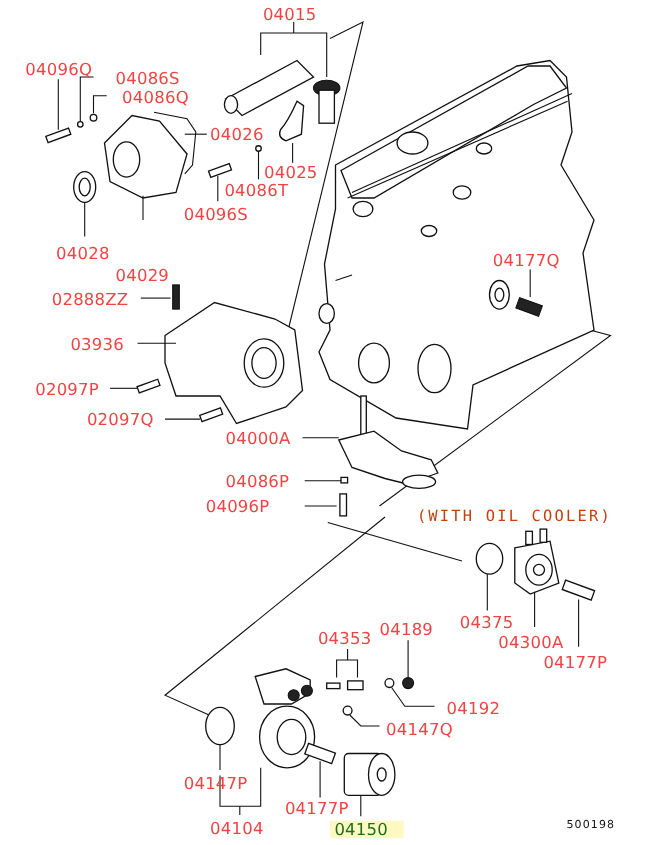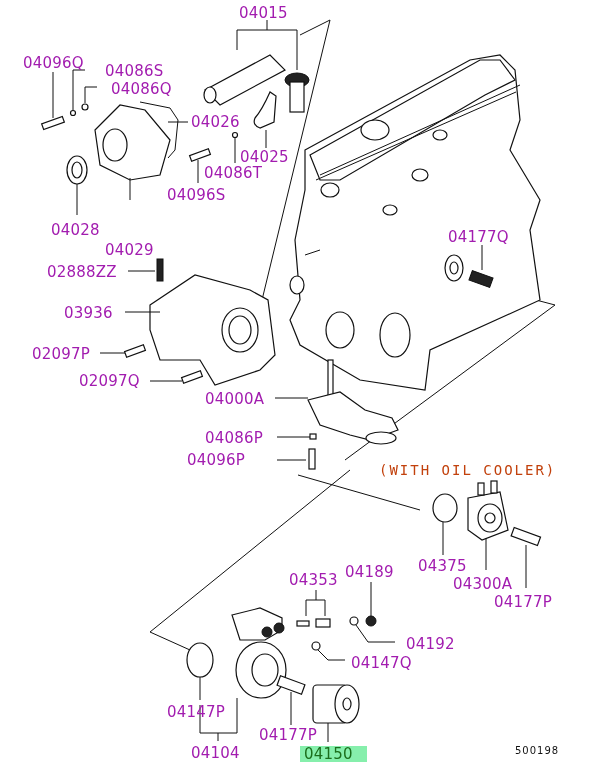--- a/index.html
+++ b/index.html
@@ -1,20 +1,20 @@
 <!DOCTYPE html>
 <html><head>
 <meta charset="utf-8">
 <style>
   html, body { margin: 0; padding: 0; background: #ffffff; }
   body { width: 609px; height: 768px; position: relative; overflow: hidden;
          font-family: "Liberation Sans", sans-serif; }
   #diagram { position: absolute; left: 0; top: 0; width: 609px; height: 768px; }
   .lbl { position: absolute; font-family: "DejaVu Sans", sans-serif; font-size: 15px;
-         color: #a21caf; line-height: 16px; white-space: nowrap; letter-spacing: 0.2px; }
+         color: #ef4444; line-height: 16px; white-space: nowrap; letter-spacing: 0.2px; }
   .lbl.hl { background: #9ef59a; color: #1b6e1b; padding: 0 14px 0 4px; }
   .note { position: absolute; font-family: "DejaVu Sans Mono", monospace; font-size: 14px;
           color: #c2410c; letter-spacing: 2px; white-space: nowrap; }
   .code { position: absolute; font-family: "DejaVu Sans", sans-serif; font-size: 10px;
           color: #111; letter-spacing: 1px; }
   svg .part { fill: #fff; stroke: #111; stroke-width: 1.2; }
   svg .ln { fill: none; stroke: #111; stroke-width: 1; }
   svg .lead { fill: none; stroke: #111; stroke-width: 1; }
   svg .dark { fill: #222; stroke: #111; stroke-width: 1; }
 </style>
@@ -215,14 +215,14 @@
 <div class="lbl" style="left:418px;top:558px;">04375</div>
 <div class="lbl" style="left:453px;top:576px;">04300A</div>
 <div class="lbl" style="left:494px;top:594px;">04177P</div>
 <div class="lbl" style="left:289px;top:572px;">04353</div>
 <div class="lbl" style="left:345px;top:564px;text-align:right;">04189</div>
 <div class="lbl" style="left:393px;top:636px;margin-left:13px;">04192</div>
 <div class="lbl" style="left:351px;top:655px;">04147Q</div>
 <div class="lbl" style="left:167px;top:704px;">04147P</div>
 <div class="lbl" style="left:191px;top:745px;">04104</div>
 <div class="lbl" style="left:259px;top:727px;">04177P</div>
-<div class="lbl hl" style="left: 300px; top: 746px; background: #86efac;">04150</div>
+<div class="lbl hl" style="left: 300px; top: 746px; background: #fef9c3;">04150</div>
 <div class="code" style="left:515px;top:745px;">500198</div>
 
 </body></html>

